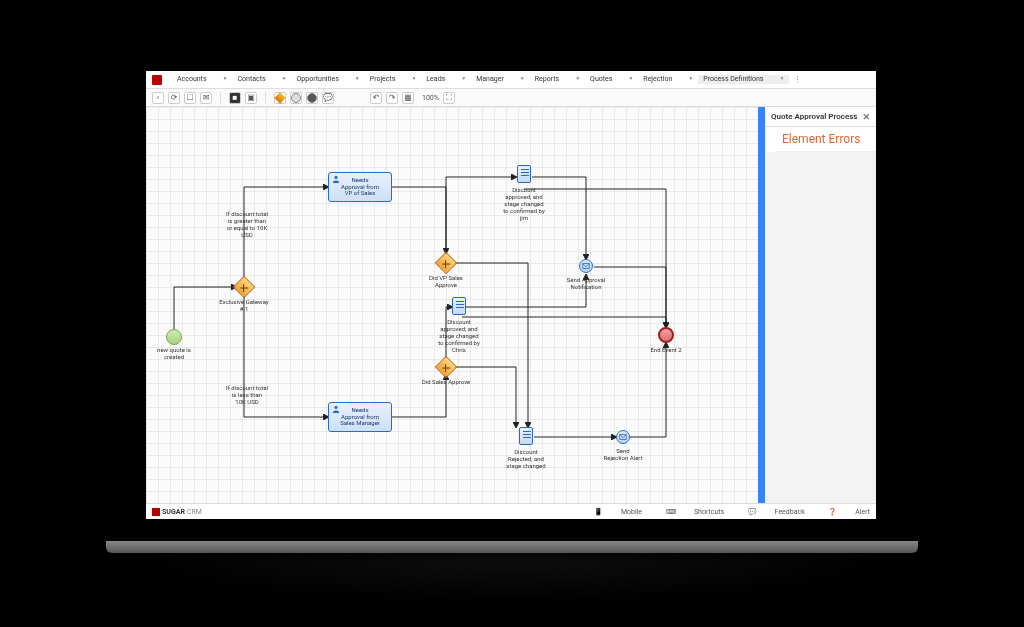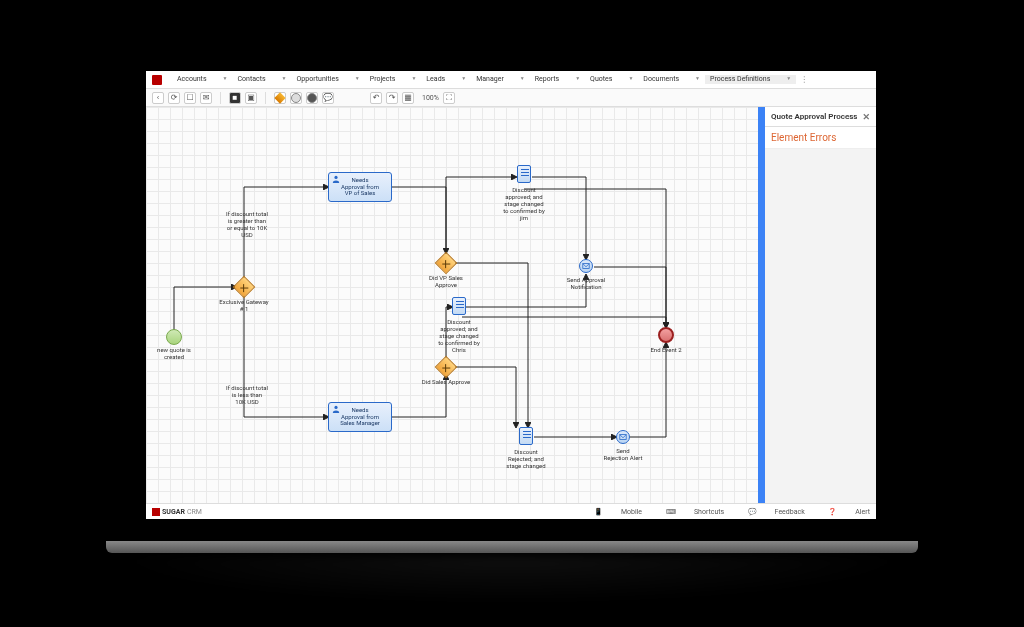--- a/index.html
+++ b/index.html
@@ -51,21 +51,21 @@
 
   
   .body { flex:1; display:flex; min-height:0; }
   .canvas-wrap { flex:1; position:relative; overflow:hidden;
     background-image:linear-gradient(#e9e9e9 1px,transparent 1px),linear-gradient(90deg,#e9e9e9 1px,transparent 1px);
     background-size:12px 12px; background-color:#fbfbfb;
   }
   .sidebar { width:118px; border-left:7px solid #3b82f6; display:flex; flex-direction:column; background:#fff; }
   .sidebar-head { height:20px; border-bottom:1px solid #ddd; display:flex; align-items:center; justify-content:space-between; padding:0 6px; font-size:8px; font-weight:600; color:#333; }
   .sidebar-close { font-size:9px; color:#777; cursor:pointer; }
-  .sidebar-tab { padding:5px 6px; font-size:10px; border-bottom:1px solid #eee; }
+  .sidebar-tab { padding:5px 6px; font-size:12px; border-bottom:1px solid #eee;margin-left:11px; }
   .sidebar-tab.err { color:#d63; }
   .sidebar-fill { flex:1; background:#f3f3f3; }
 
   
   .footer { height:16px; border-top:1px solid #ddd; display:flex; align-items:center; padding:0 6px; font-size:7px; color:#555; background:#fff; }
   .footer-brand { display:flex; align-items:center; gap:2px; }
   .footer-brand .cube { width:8px; height:8px; background:#b80000; }
   .footer-brand b { font-weight:700; color:#333; }
   .footer-right { margin-left:auto; display:flex; gap:8px; }
   .footer-right span { cursor:pointer;margin-left:16px; }
@@ -124,21 +124,21 @@
           </div>
       <div class="nav-item">
             <span>Reports</span>
             <span class="caret">▼</span>
           </div>
       <div class="nav-item">
             <span>Quotes</span>
             <span class="caret">▼</span>
           </div>
       <div class="nav-item">
-            <span>Documents</span>
+            <span>Rejection</span>
             <span class="caret">▼</span>
           </div>
       <div class="nav-item active">
             <span>Process Definitions</span>
             <span class="caret">▼</span>
           </div>
       <span class="nav-more">⋮</span>
     </div>
   </div>
 

